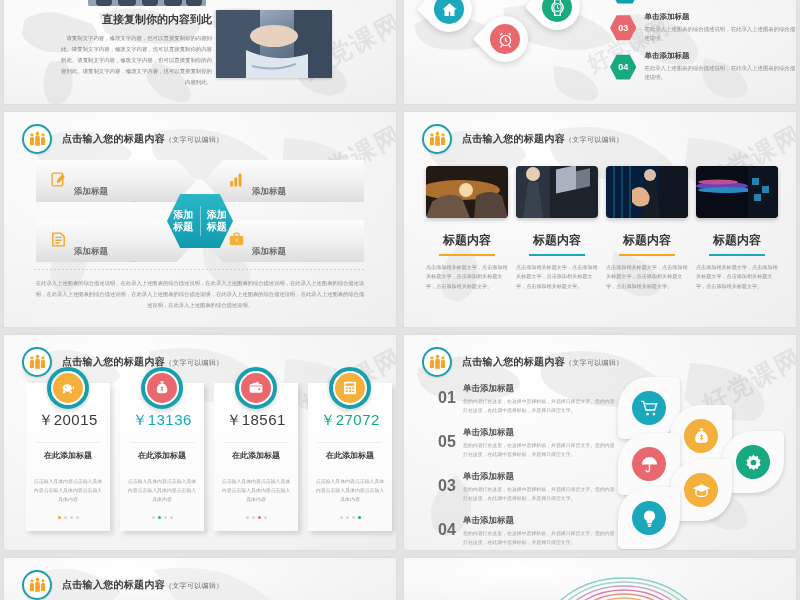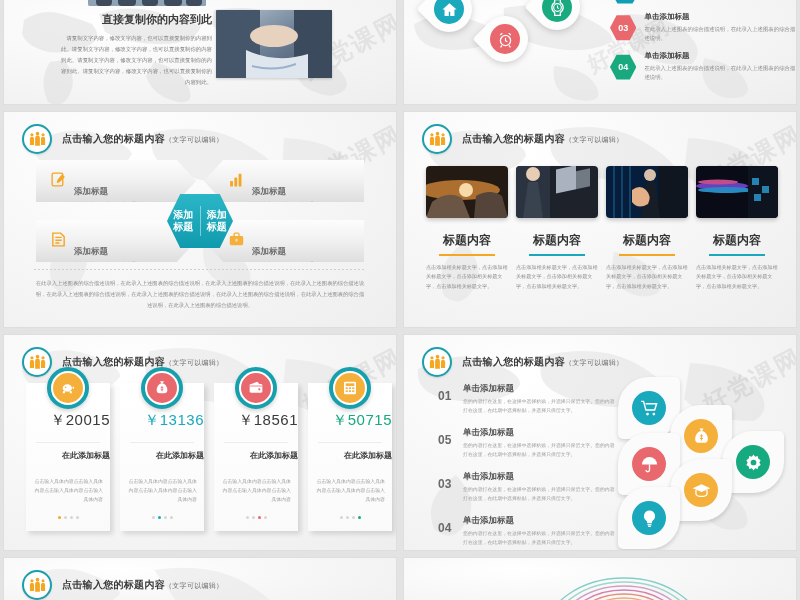--- a/index.html
+++ b/index.html
@@ -152,42 +152,42 @@
   .cap .ct { font-size:12px; font-weight:bold; color:#333; margin-bottom:5px; }
   .cap .cu { height:2px; width:56px; margin:0 auto 7px; }
   .cap .cd { font-size:5.1px; line-height:1.85; color:#8d8d8d; text-align:left; }
 
   
   .pcards { position:absolute; left:22px; top:48px; display:flex; gap:10px; }
   .pcard {
     width:84px; height:148px;
     background:linear-gradient(180deg,#ffffff,#fafafa);
     box-shadow:3px 3px 5px rgba(0,0,0,.13);
-    padding-top:28px; text-align:right; position:relative;
+    padding-top:28px; text-align:center; position:relative;
   }
   .pring {
     position:absolute; left:50%; top:-16px; transform:translateX(-50%);
     width:42px; height:42px; border-radius:50%;
     border:4px solid #16a0ae; background:#fff;
     box-shadow:0 2px 4px rgba(0,0,0,.17);
     display:flex; align-items:center; justify-content:center;
   }
   .pring .in { width:30px; height:30px; border-radius:50%; display:flex; align-items:center; justify-content:center; }
   .pring .in svg { width:16px; height:16px; fill:#fff; }
   .pprice { font-size:15px; font-weight:normal; letter-spacing:.5px; margin-bottom:12px; }
   .pname { font-size:8px; font-weight:bold; color:#3d3d3d; margin-bottom:16px; }
   .pdesc { font-size:4.9px; line-height:1.85; color:#9c9c9c; padding:0 7px; }
   .pdots { position:absolute; bottom:12px; left:0; right:0; display:flex; gap:3px; justify-content:center; }
   .pdots i { width:3px; height:3px; border-radius:50%; background:#d6d6d6; display:block; }
   .pdiv { height:1px; background:#ececec; margin:9px 10px 7px; }
 
   
   .nlist { position:absolute; left:34px; top:48px; width:180px; }
   .nitem { display:flex; gap:9px; margin-bottom:12px; align-items:flex-start; }
-  .nnum { font-size:12px; font-weight:bold; color:#6a6a6a; width:16px; flex:none; padding-top:6px; }
+  .nnum { font-size:16px; font-weight:bold; color:#6a6a6a; width:16px; flex:none; padding-top:6px; }
   .nt { font-size:8.5px; font-weight:bold; color:#555; margin-bottom:2px; }
   .nd { font-size:4.9px; line-height:1.85; color:#9b9b9b; }
   .leaf {
     position:absolute; width:62px; height:62px;
     background:#fbfbfb;
     border-radius:50% 8% 50% 8%;
     box-shadow:0 2px 4px rgba(0,0,0,.16);
     display:flex; align-items:center; justify-content:center;
   }
   .leaf .dot { width:34px; height:34px; border-radius:50%; display:flex; align-items:center; justify-content:center; }
@@ -637,21 +637,21 @@
                   <rect x="5.5" y="11" width="3.2" height="2.6"></rect>
                   <rect x="10.4" y="11" width="3.2" height="2.6"></rect>
                   <rect x="15.3" y="11" width="3.2" height="2.6"></rect>
                   <rect x="5.5" y="15.5" width="3.2" height="2.6"></rect>
                   <rect x="10.4" y="15.5" width="3.2" height="2.6"></rect>
                   <rect x="15.3" y="15.5" width="3.2" height="2.6"></rect>
                 </g>
               </svg>
           </div>
         </div>
-        <div class="pprice" style="color:#17a97f">￥50715</div>
+        <div class="pprice" style="color:#17a97f">￥27072</div>
         <div class="pdiv"></div>
         <div class="pname">在此添加标题</div>
         <div class="pdesc">点击输入具体内容点击输入具体内容点击输入具体内容点击输入具体内容</div>
         <div class="pdots">
             <i></i>
             <i></i>
             <i></i>
             <i style="background:#17a97f"></i>
           </div>
       </div>

